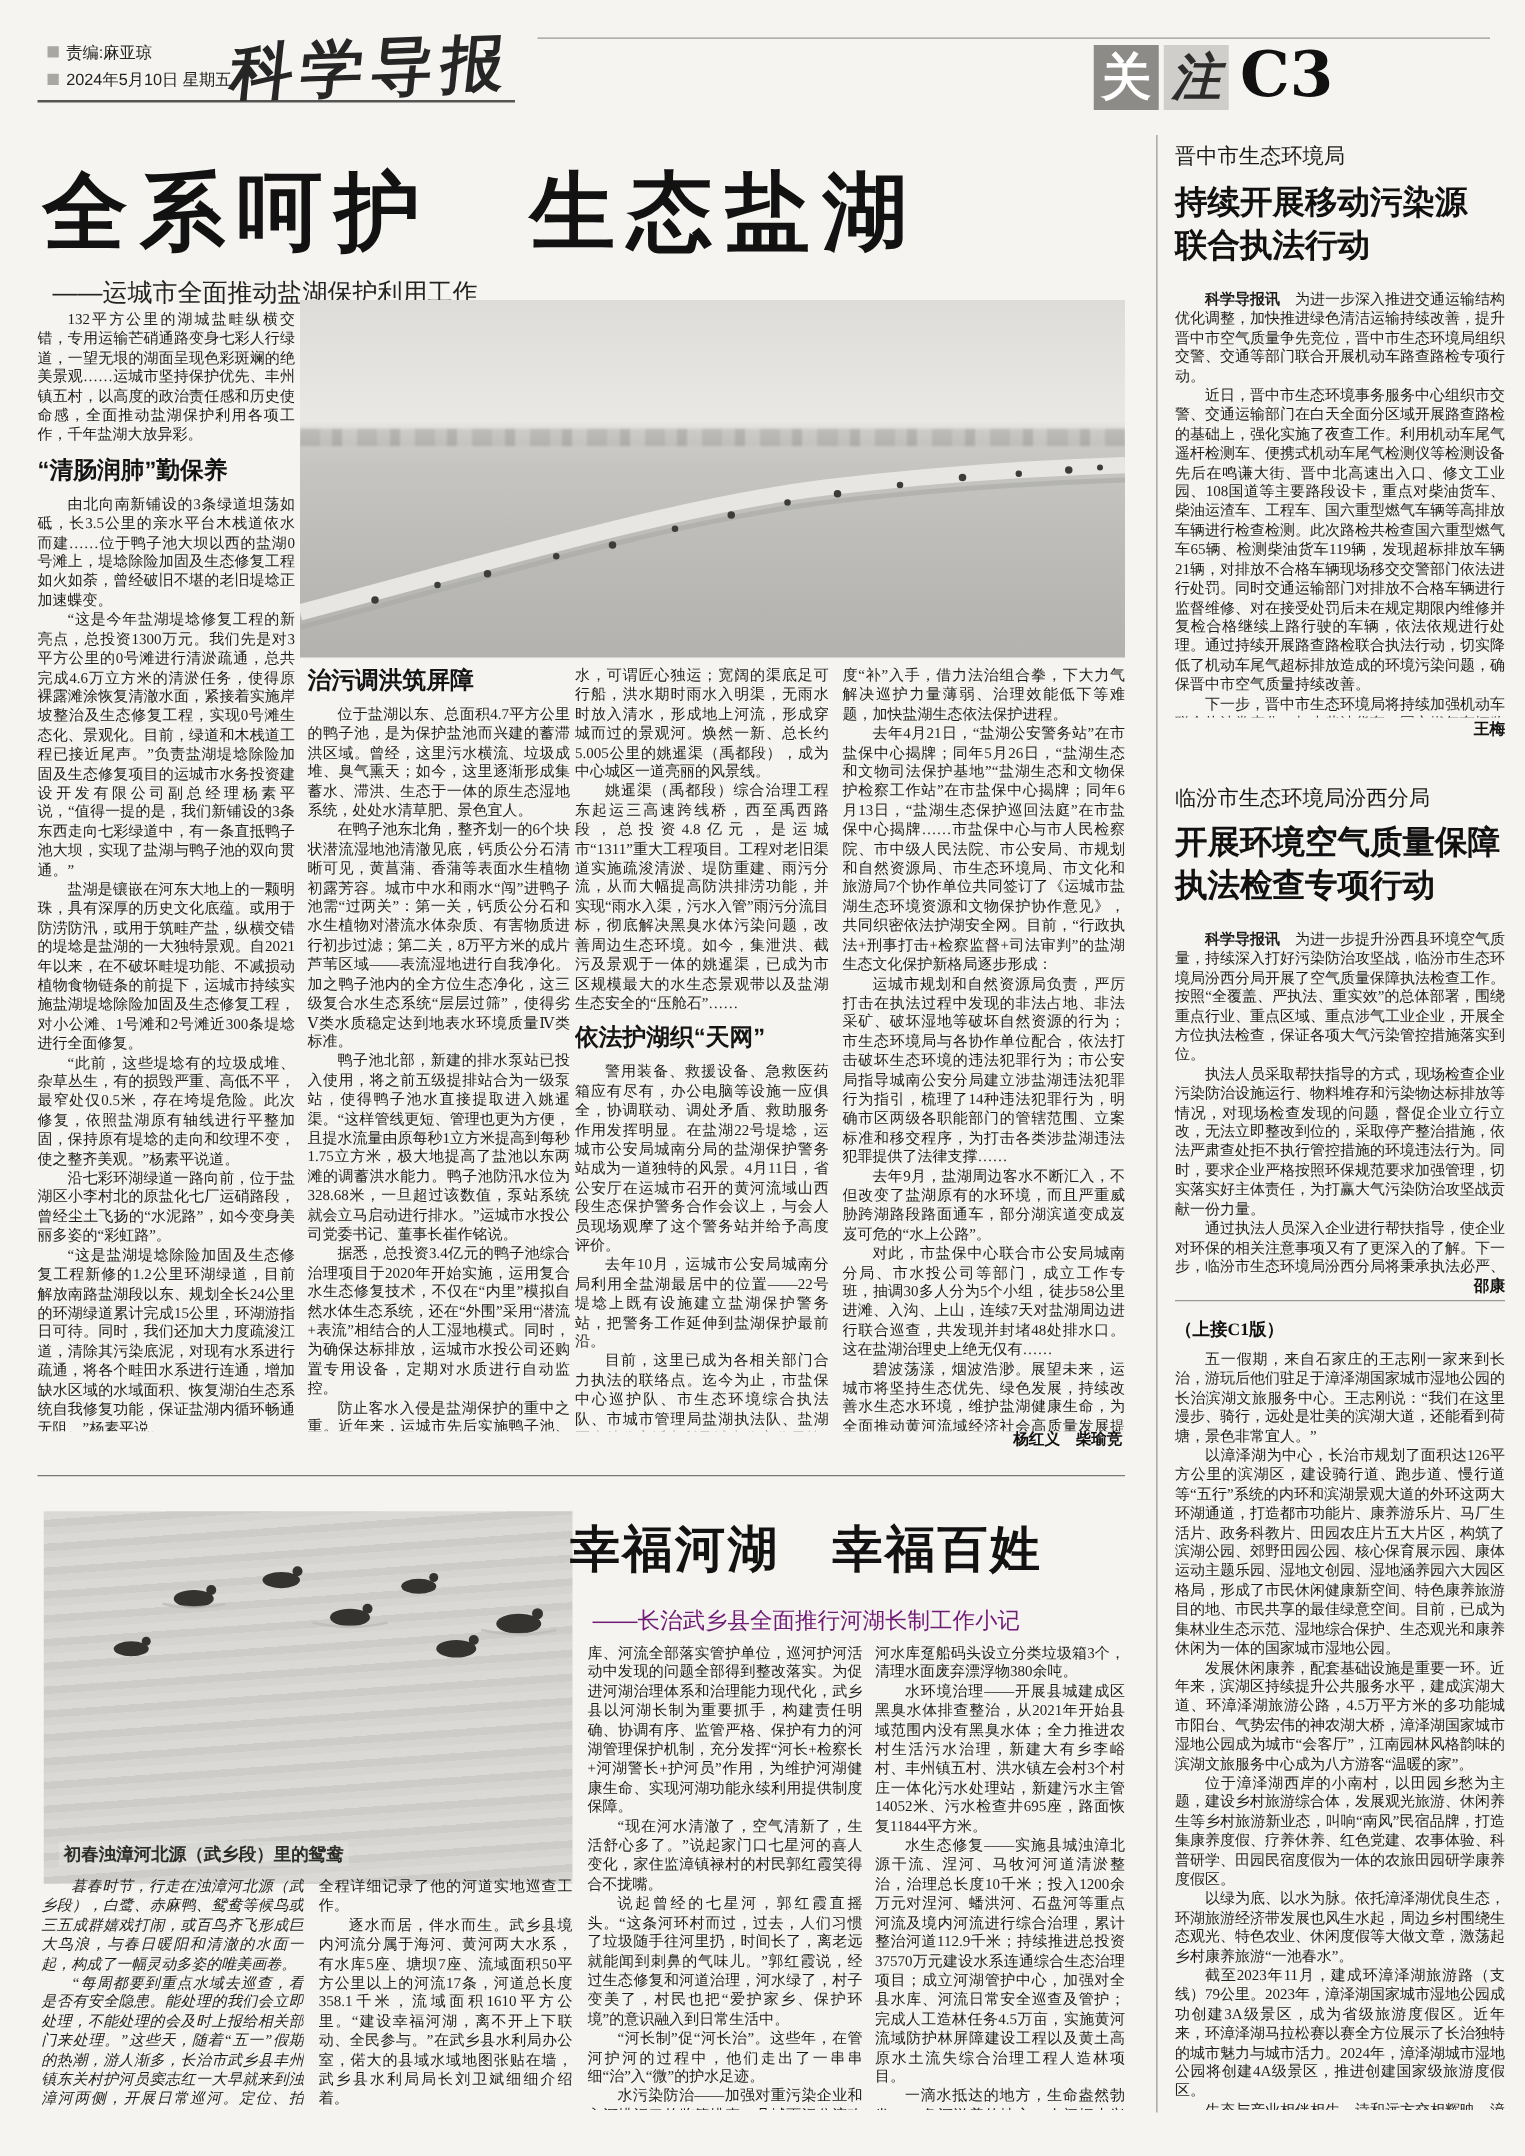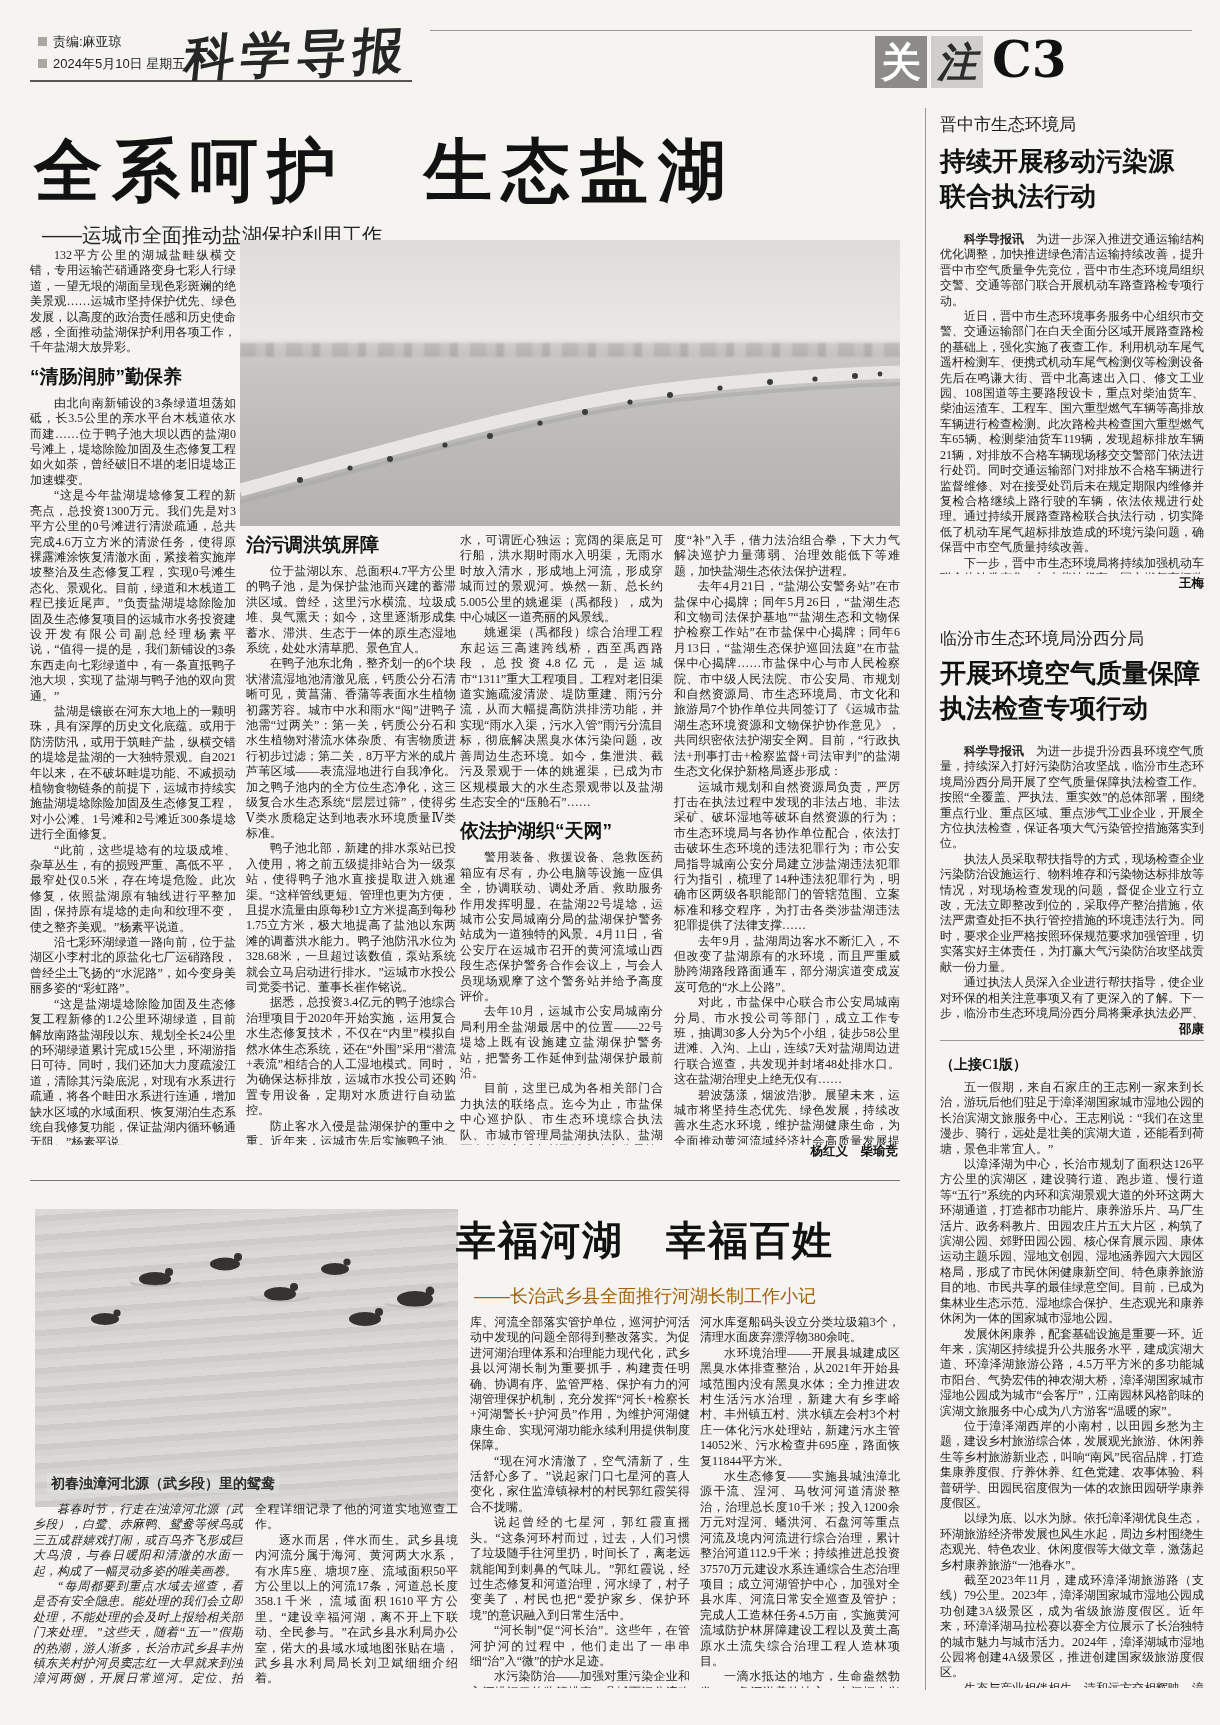--- a/index.html
+++ b/index.html
@@ -77,21 +77,21 @@
         <circle cx="480" cy="148" r="2.6"></circle>
           <circle cx="530" cy="142" r="3"></circle>
           <circle cx="575" cy="139" r="2.6"></circle>
         <circle cx="615" cy="136" r="3"></circle>
           <circle cx="640" cy="134" r="2.4"></circle>
       </g>
     </svg>
   </div>
 
   <div class="col" style="left:30px;top:248px;width:206px;height:897px;">
-    <p>132平方公里的湖城盐畦纵横交错，专用运输芒硝通路变身七彩人行绿道，一望无垠的湖面呈现色彩斑斓的绝美景观……运城市坚持保护优先、绿色发展，以高度的政治责任感和历史使命感，全面推动盐湖保护利用各项工作，千年盐湖大放异彩。</p>
+    <p>132平方公里的湖城盐畦纵横交错，专用运输芒硝通路变身七彩人行绿道，一望无垠的湖面呈现色彩斑斓的绝美景观……运城市坚持保护优先、丰州镇五村，以高度的政治责任感和历史使命感，全面推动盐湖保护利用各项工作，千年盐湖大放异彩。</p>
     <h3 class="chead">“清肠润肺”勤保养</h3>
     <div>
         <p>由北向南新铺设的3条绿道坦荡如砥，长3.5公里的亲水平台木栈道依水而建……位于鸭子池大坝以西的盐湖0号滩上，堤埝除险加固及生态修复工程如火如荼，曾经破旧不堪的老旧堤埝正加速蝶变。</p>
         <p>“这是今年盐湖堤埝修复工程的新亮点，总投资1300万元。我们先是对3平方公里的0号滩进行清淤疏通，总共完成4.6万立方米的清淤任务，使得原裸露滩涂恢复清澈水面，紧接着实施岸坡整治及生态修复工程，实现0号滩生态化、景观化。目前，绿道和木栈道工程已接近尾声。”负责盐湖堤埝除险加固及生态修复项目的运城市水务投资建设开发有限公司副总经理杨素平说，“值得一提的是，我们新铺设的3条东西走向七彩绿道中，有一条直抵鸭子池大坝，实现了盐湖与鸭子池的双向贯通。”</p>
         <p>盐湖是镶嵌在河东大地上的一颗明珠，具有深厚的历史文化底蕴。或用于防涝防汛，或用于筑畦产盐，纵横交错的堤埝是盐湖的一大独特景观。自2021年以来，在不破坏畦堤功能、不减损动植物食物链条的前提下，运城市持续实施盐湖堤埝除险加固及生态修复工程，对小公滩、1号滩和2号滩近300条堤埝进行全面修复。</p>
         <p>“此前，这些堤埝有的垃圾成堆、杂草丛生，有的损毁严重、高低不平，最窄处仅0.5米，存在垮堤危险。此次修复，依照盐湖原有轴线进行平整加固，保持原有堤埝的走向和纹理不变，使之整齐美观。”杨素平说道。</p>
         <p>沿七彩环湖绿道一路向前，位于盐湖区小李村北的原盐化七厂运硝路段，曾经尘土飞扬的“水泥路”，如今变身美丽多姿的“彩虹路”。</p>
         <p>“这是盐湖堤埝除险加固及生态修复工程新修的1.2公里环湖绿道，目前解放南路盐湖段以东、规划全长24公里的环湖绿道累计完成15公里，环湖游指日可待。同时，我们还加大力度疏浚江道，清除其污染底泥，对现有水系进行疏通，将各个畦田水系进行连通，增加缺水区域的水域面积、恢复湖泊生态系统自我修复功能，保证盐湖内循环畅通无阻。”杨素平说。</p>
       </div>
   </div>
@@ -198,21 +198,21 @@
       <g stroke="#bdbcb9" stroke-width="2" opacity="0.8">
         <path d="M95,74 Q120,80 145,74" fill="none"></path>
         <path d="M215,89 Q245,96 275,89" fill="none"></path>
         <path d="M350,95 Q380,102 410,95" fill="none"></path>
       </g>
     </svg>
     <div class="caption">初春浊漳河北源（武乡段）里的鸳鸯</div>
   </div>
 
   <div class="abs" style="left:430px;top:1216px;width:430px;text-align:center;font:900 40px/48px 'Liberation Sans','DejaVu Sans',sans-serif;color:#121212;letter-spacing:2px;">幸福河湖　幸福百姓</div>
-  <div class="abs" style="left:430px;top:1284px;width:430px;text-align:center;font:500 18px/24px 'Liberation Sans','DejaVu Sans',sans-serif;color:#a16207;">——长治武乡县全面推行河湖长制工作小记</div>
+  <div class="abs" style="left:430px;top:1284px;width:430px;text-align:center;font:500 18px/24px 'Liberation Sans','DejaVu Sans',sans-serif;color:#701a75;">——长治武乡县全面推行河湖长制工作小记</div>
 
   <div class="col" style="left:33px;top:1502px;width:210px;height:186px;font-style:italic;">
     <div>
         <p>暮春时节，行走在浊漳河北源（武乡段），白鹭、赤麻鸭、鸳鸯等候鸟或三五成群嬉戏打闹，或百鸟齐飞形成巨大鸟浪，与春日暖阳和清澈的水面一起，构成了一幅灵动多姿的唯美画卷。</p>
         <p>“每周都要到重点水域去巡查，看是否有安全隐患。能处理的我们会立即处理，不能处理的会及时上报给相关部门来处理。”这些天，随着“五一”假期的热潮，游人渐多，长治市武乡县丰州镇东关村护河员窦志红一大早就来到浊漳河两侧，开展日常巡河。定位、拍照、上传……一连串的熟练操作，“山西省河长制、湖长制移动应用平台”App</p>
       </div>
   </div>
   <div class="col" style="left:255px;top:1502px;width:203px;height:186px;">
     <div class="nf">
         <p>全程详细记录了他的河道实地巡查工作。</p>

